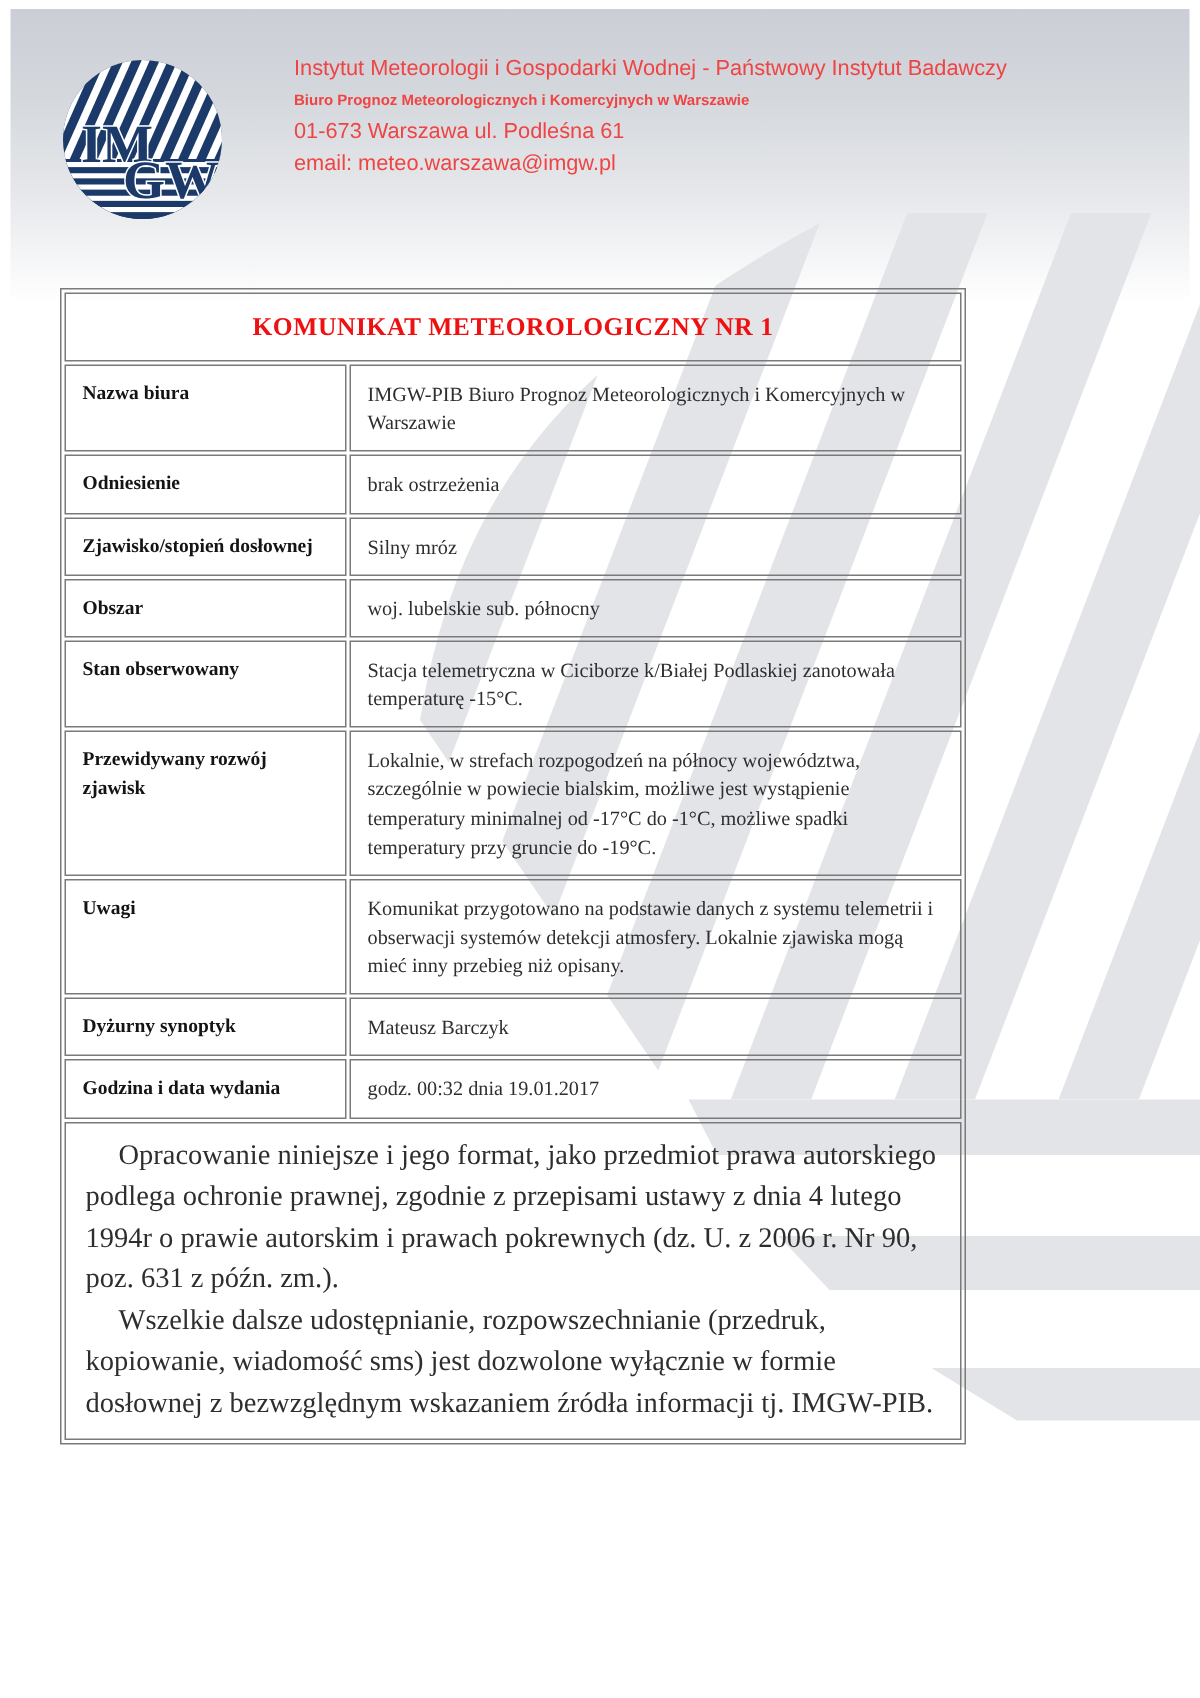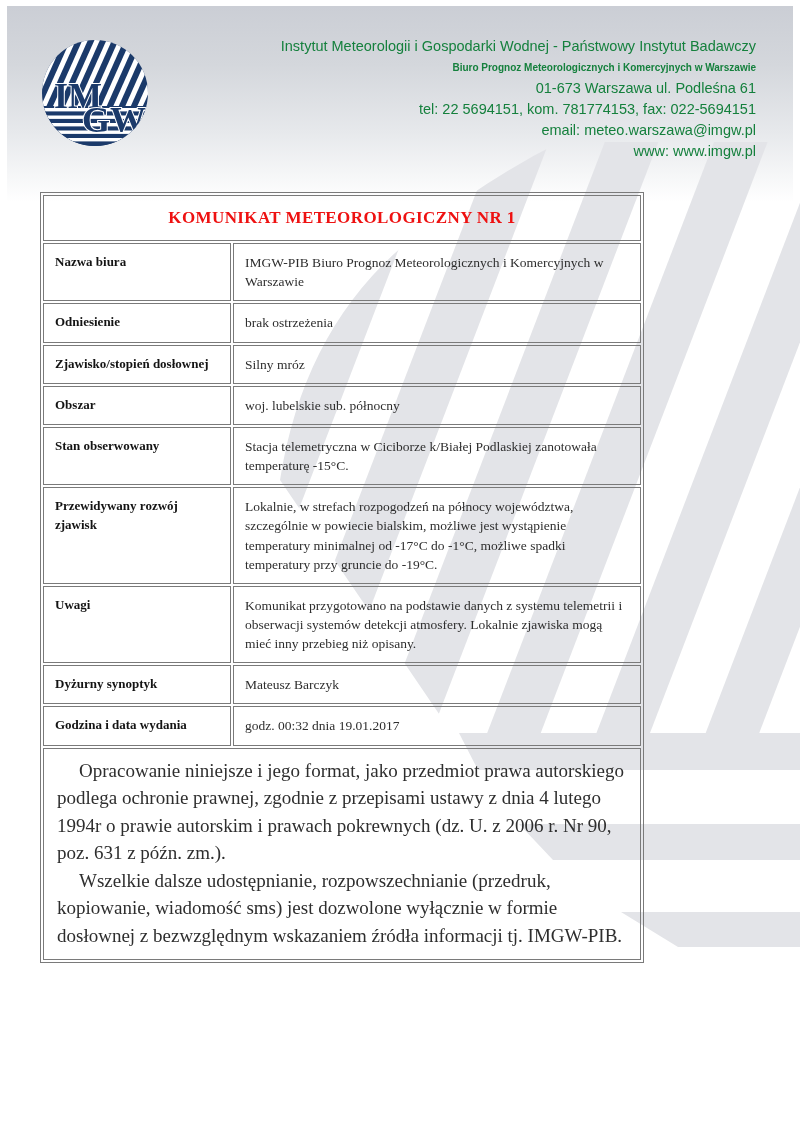--- a/index.html
+++ b/index.html
@@ -16,23 +16,23 @@
     background:linear-gradient(180deg,#cbced5 0%,#d4d7dc 30%,#e7e9ec 65%,#ffffff 100%);
     z-index:0;
   }
   
   .watermark{position:absolute;top:0;left:0;z-index:1;}
   
   .logo{position:absolute;left:40px;top:38px;width:110px;height:110px;z-index:2;}
   
   .header-text{
     position:absolute;top:36px;right:44px;width:560px;
-    text-align:right;z-index:2;
+    text-align:left;z-index:2;
     font-family:"Liberation Sans", sans-serif;
-    font-size:14.5px;line-height:21px;color:#15803d;
+    font-size:14.5px;line-height:21px;color:#ef4444;
   }
   .header-text .bold-line{font-weight:bold;font-size:10px;}
   
   .doc-table{
     position:absolute;left:40px;top:192px;width:604px;z-index:2;
     border-collapse:separate;border-spacing:2px;
     border:1px solid #7a7a7a;
     background:transparent;
   }
   .doc-table td{
@@ -137,23 +137,21 @@
 
     <text x="14" y="70" font-family="Liberation Serif, serif" font-weight="bold" font-size="36" fill="#1b3a6a" stroke="#ffffff" stroke-width="2" paint-order="stroke">IM</text>
     <text x="42" y="94" font-family="Liberation Serif, serif" font-weight="bold" font-size="36" fill="#1b3a6a" stroke="#ffffff" stroke-width="2" paint-order="stroke">GW</text>
   </g>
 </svg>
 
 <div class="header-text">
   <div>Instytut Meteorologii i Gospodarki Wodnej - Państwowy Instytut Badawczy</div>
   <div class="bold-line">Biuro Prognoz Meteorologicznych i Komercyjnych w Warszawie</div>
   <div>01-673 Warszawa ul. Podleśna 61</div>
-  <div>tel: 22 5694151, kom. 781774153, fax: 022-5694151</div>
   <div>email: meteo.warszawa@imgw.pl</div>
-  <div>www: www.imgw.pl</div>
 </div>
 
 <table class="doc-table">
   <tbody>
     <tr>
       <td class="title-cell" colspan="2">KOMUNIKAT METEOROLOGICZNY NR 1</td>
     </tr>
     <tr>
       <td class="label-cell">Nazwa biura</td>
       <td>IMGW-PIB Biuro Prognoz Meteorologicznych i Komercyjnych w Warszawie</td>

